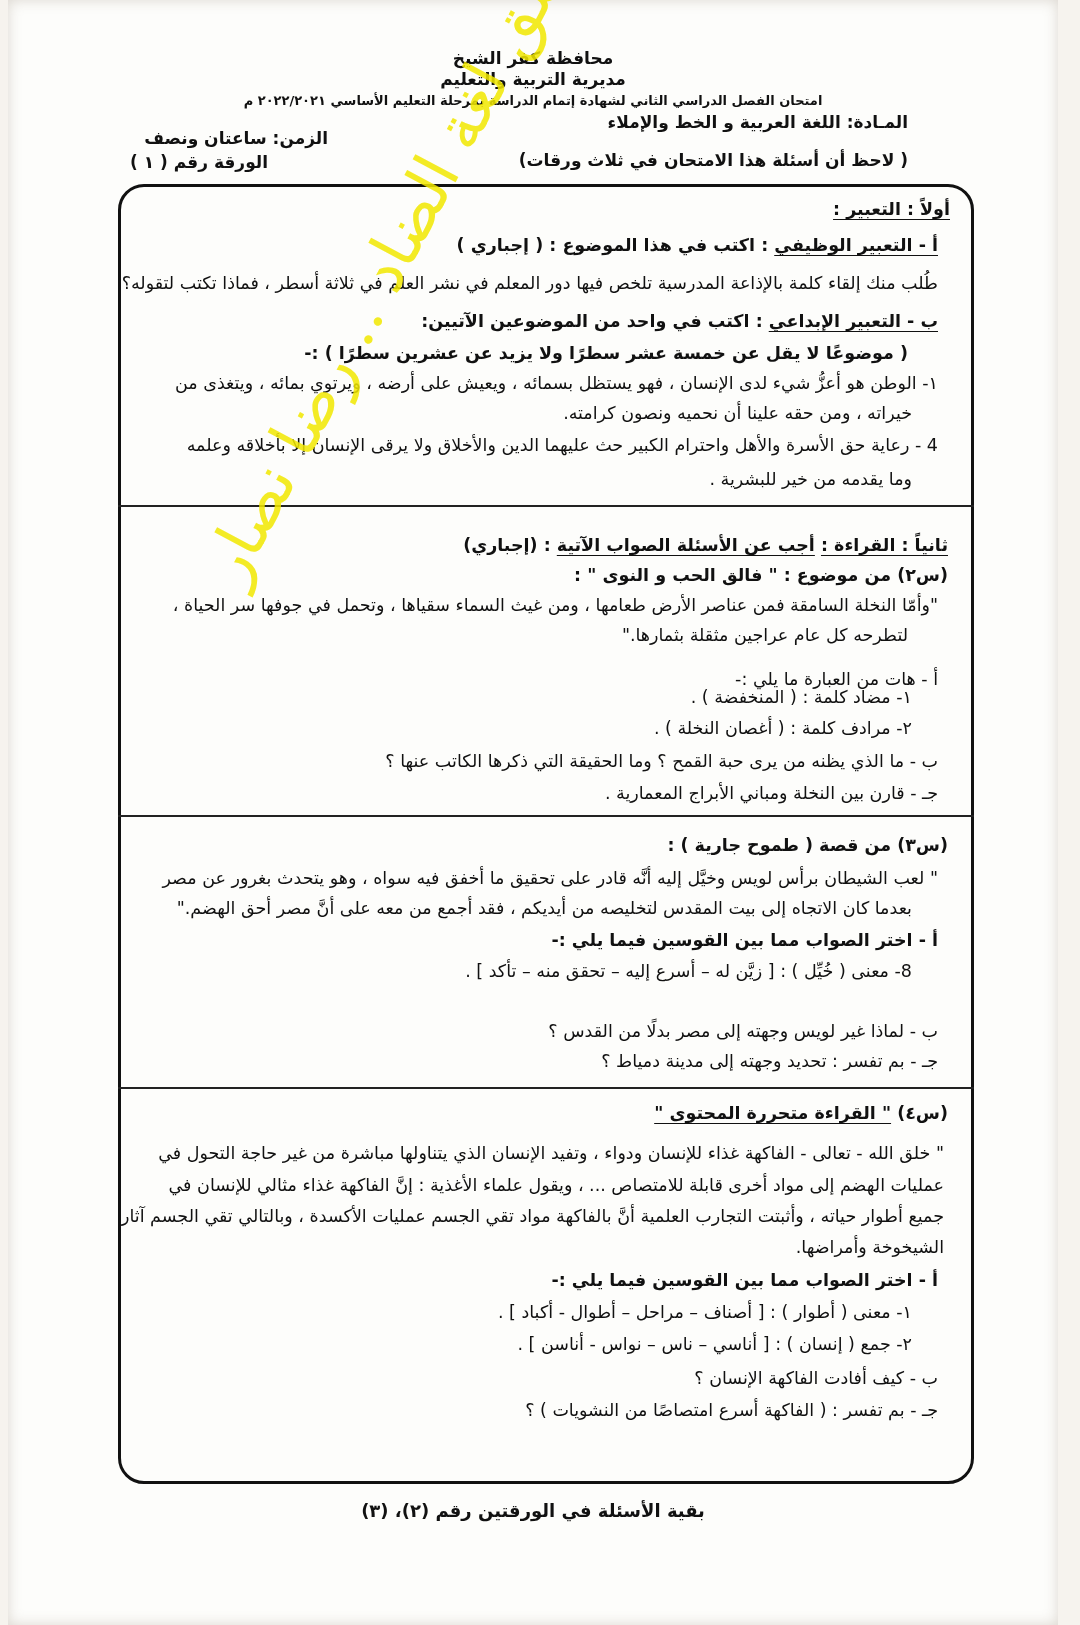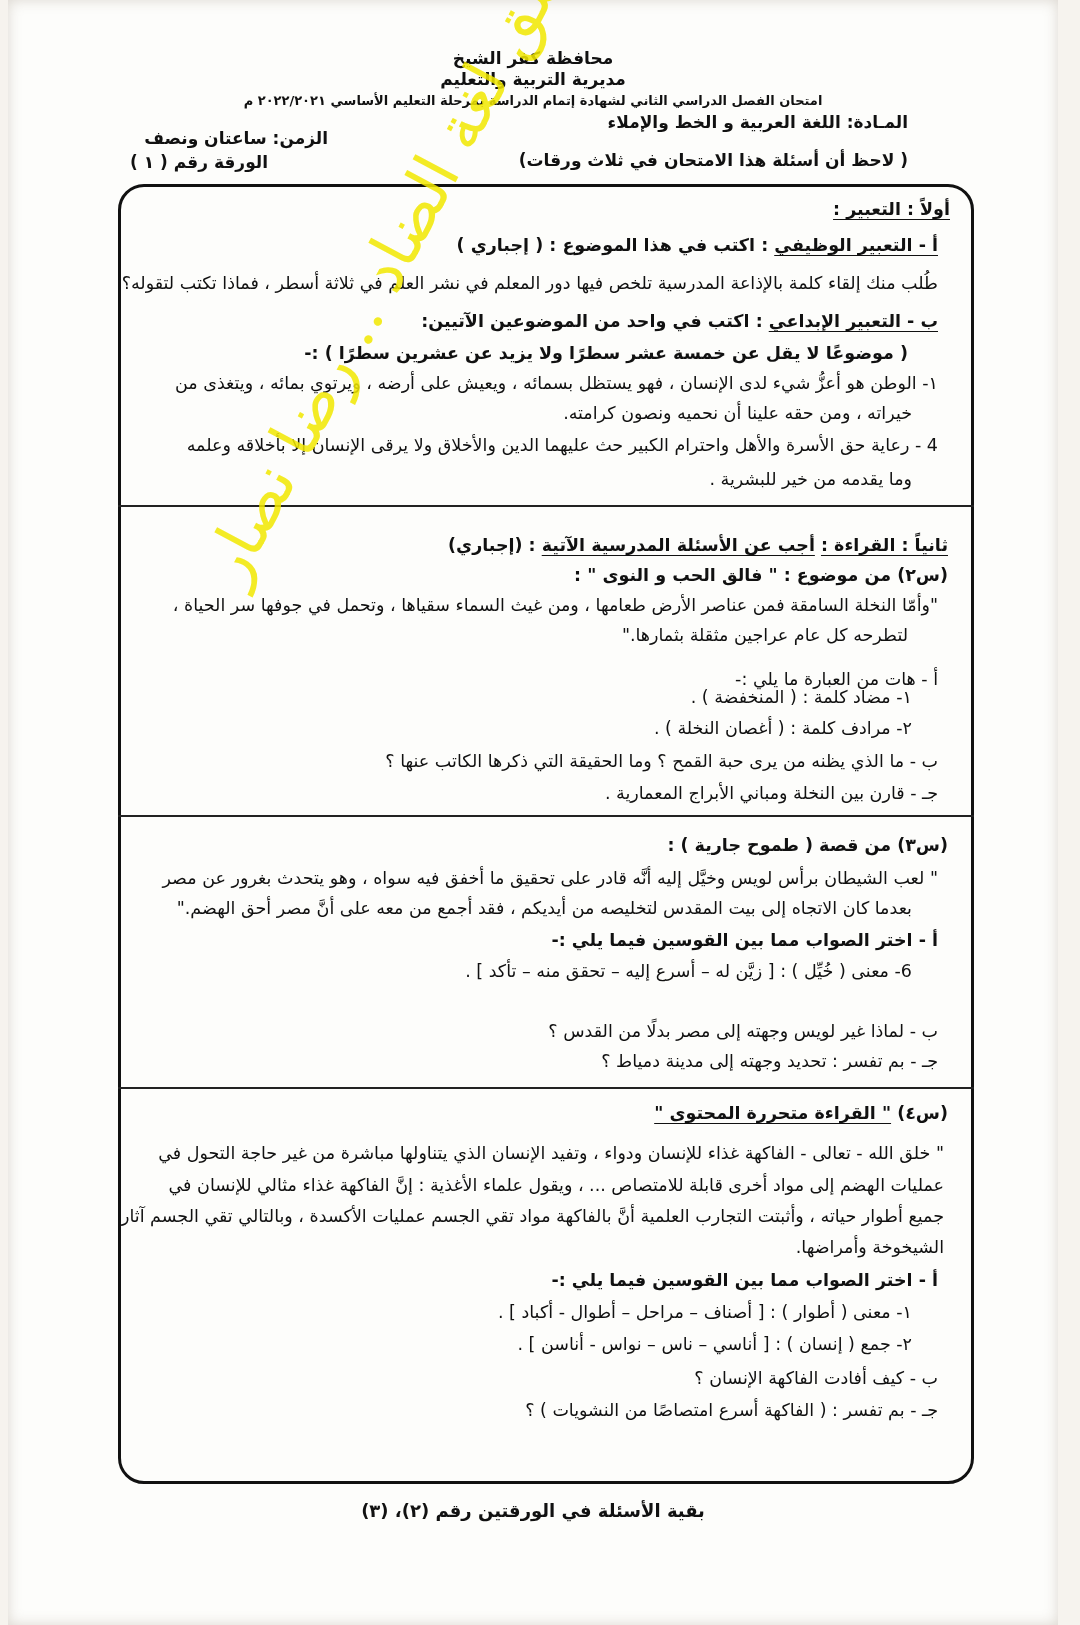--- a/index.html
+++ b/index.html
@@ -86,37 +86,37 @@
       <span class="u">ب - التعبير الإبداعي</span>
       <span>: اكتب في واحد من الموضوعين الآتيين:</span>
     </div>
     <div class="txt" style="top:188px; right:10px;">١- الوطن هو أعزُّ شيء لدى الإنسان ، فهو يستظل بسمائه ، ويعيش على أرضه ، ويرتوي بمائه ، ويتغذى من</div>
     <div class="txt" style="top:218px; right:36px;">خيراته ، ومن حقه علينا أن نحميه ونصون كرامته.</div>
     <div class="txt" style="top:250px; right:10px;">4 - رعاية حق الأسرة والأهل واحترام الكبير حث عليهما الدين والأخلاق ولا يرقى الإنسان إلا بأخلاقه وعلمه</div>
     <div class="txt" style="top:284px; right:36px;">وما يقدمه من خير للبشرية .</div>
 
     <div class="txt b" style="top:350px; right:0px;">
       <span class="u">ثانياً : القراءة :</span>
-      <span class="u">أجب عن الأسئلة المدرسية الآتية</span>
+      <span class="u">أجب عن الأسئلة الصواب الآتية</span>
       <span>: (إجباري)</span>
     </div>
     <div class="txt b" style="top:380px; right:0px;">(س٢)  من موضوع : " فالق الحب و النوى " :</div>
     <div class="txt" style="top:410px; right:10px;">"وأمّا النخلة السامقة فمن عناصر الأرض طعامها ، ومن غيث السماء سقياها ، وتحمل في جوفها سر الحياة ،</div>
     <div class="txt" style="top:440px; right:40px;">لتطرحه كل عام عراجين مثقلة بثمارها."</div>
     <div class="txt" style="top:484px; right:10px;text-align:center;">أ - هات من العبارة ما يلي :-</div>
     <div class="txt" style="top:502px; right:36px;">١- مضاد كلمة   :  ( المنخفضة ) .</div>
     <div class="txt" style="top:533px; right:36px;">٢- مرادف كلمة :  ( أغصان النخلة ) .</div>
     <div class="txt" style="top:598px; right:10px;">جـ - قارن بين النخلة ومباني الأبراج المعمارية .</div>
     <div class="txt" style="top:566px; right:10px;">ب - ما الذي يظنه من يرى حبة القمح ؟ وما الحقيقة التي ذكرها الكاتب عنها ؟</div>
 
     <div class="txt b" style="top:650px; right:0px;">(س٣)  من قصة  ( طموح جارية ) :</div>
     <div class="txt" style="top:683px; right:10px;">" لعب الشيطان برأس لويس وخيَّل إليه أنَّه قادر على تحقيق ما أخفق فيه سواه ، وهو يتحدث بغرور عن مصر</div>
     <div class="txt" style="top:713px; right:36px;">بعدما كان الاتجاه إلى بيت المقدس لتخليصه من أيديكم ، فقد أجمع من معه على أنَّ مصر أحق الهضم."</div>
     <div class="txt b" style="top:745px; right:10px;">أ - اختر الصواب مما بين القوسين فيما يلي :-</div>
-    <div class="txt" style="top:776px; right:36px;">6- معنى ( خُيِّل ) :    [ زيَّن له – أسرع إليه – تحقق منه – تأكد ] .</div>
+    <div class="txt" style="top:776px; right:36px;">8- معنى ( خُيِّل ) :    [ زيَّن له – أسرع إليه – تحقق منه – تأكد ] .</div>
     <div class="txt" style="top:836px; right:10px;">ب - لماذا غير لويس وجهته إلى مصر بدلًا من القدس ؟</div>
     <div class="txt" style="top:866px; right:10px;">جـ - بم تفسر : تحديد وجهته إلى مدينة دمياط ؟</div>
 
     <div class="txt b" style="top:918px; right:0px;">
       <span>(س٤)</span>
       <span class="u">" القراءة متحررة المحتوى "</span>
     </div>
     <div class="txt" style="top:958px; right:4px;">" خلق الله - تعالى - الفاكهة غذاء للإنسان ودواء ، وتفيد الإنسان الذي يتناولها مباشرة من غير حاجة التحول في</div>
     <div class="txt" style="top:990px; right:4px;">عمليات الهضم إلى مواد أخرى قابلة للامتصاص ... ، ويقول علماء الأغذية : إنَّ الفاكهة غذاء مثالي للإنسان في</div>
     <div class="txt" style="top:1021px; right:4px;">جميع أطوار حياته ، وأثبتت التجارب العلمية أنَّ بالفاكهة مواد تقي الجسم عمليات الأكسدة ، وبالتالي تقي الجسم آثار</div>

